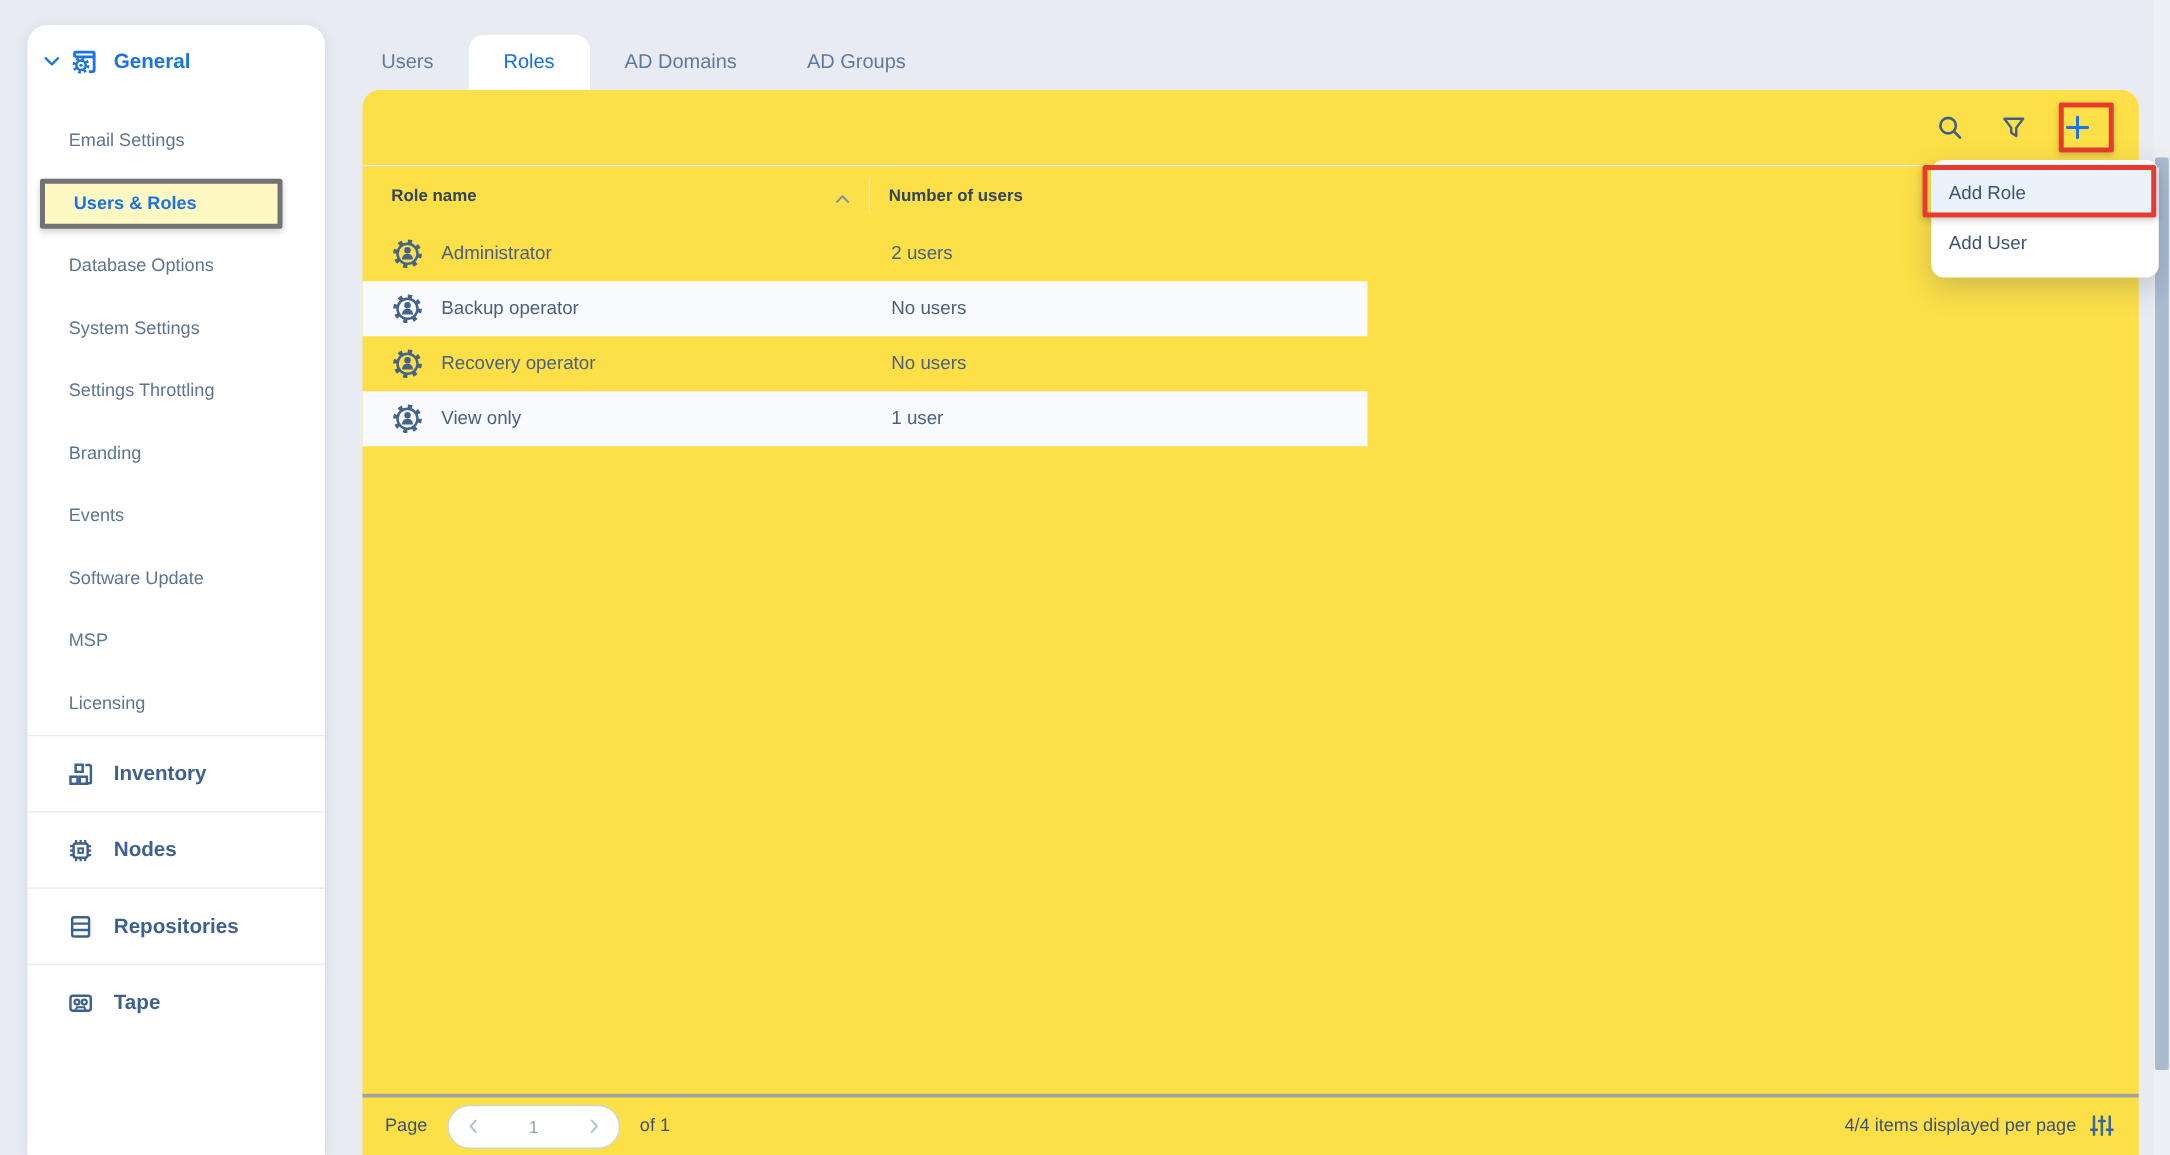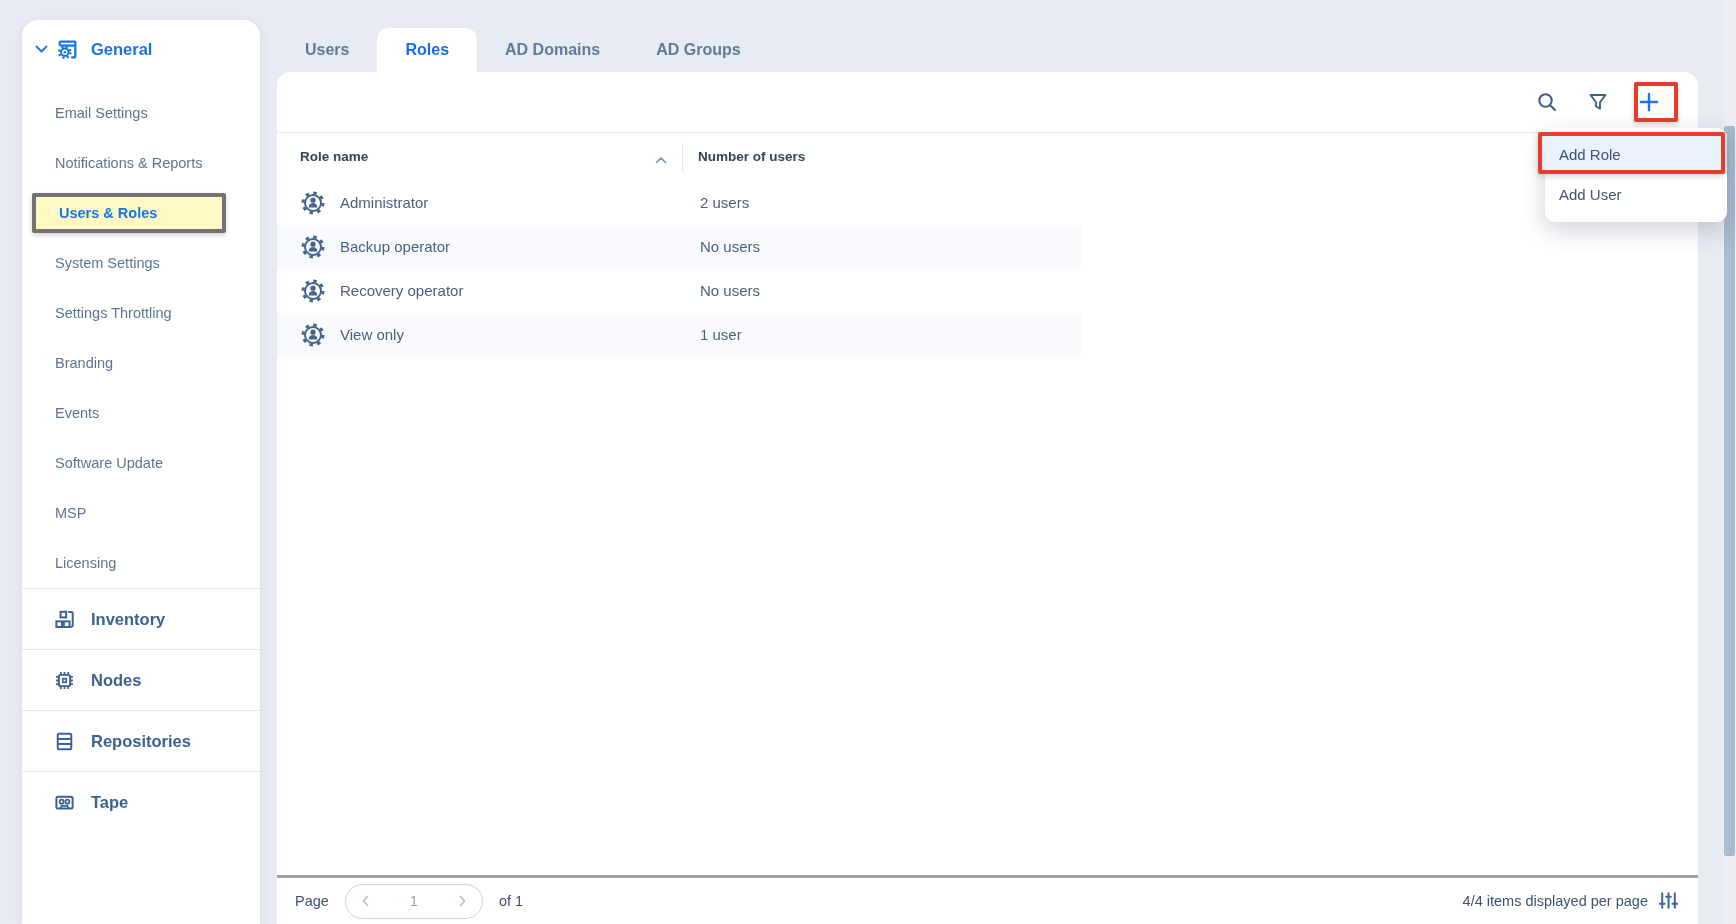--- a/index.html
+++ b/index.html
@@ -22,27 +22,27 @@
                       background:#fef9c3; border:4px solid #737373; border-radius:2px;
                       color:#1a73e8; font-weight:bold;
                       box-shadow:0 2px 5px rgba(0,0,0,.18); }
   .side-section { height:61px; display:flex; align-items:center; padding-left:30px;
                   border-top:1px solid #e4e9f0; cursor:pointer; }
   .side-section .sicon { width:26px; margin-right:13px; display:flex; }
   .side-section .slabel { font-size:16.5px; font-weight:bold; color:#3d6190; }
 
   
   .tabs { position:absolute; left:277px; top:28px; height:44px; display:flex; }
-  .tab { padding:0 28px; display:flex; align-items:center; font-size:16px; font-weight:bold;
+  .tab { padding:0 28px; display:flex; align-items:center; font-size:16px; font-weight:normal;
          color:#5e7a9e; cursor:pointer; }
   .tab.active { background:#fff; border-radius:12px 12px 0 0; color:#146bf0; }
 
   
-  .panel { position:absolute; left:277px; top:72px; width:1421px; height:852px;
-           background:#ffffff; border-radius:14px 14px 0 0; }
+  .panel { position:absolute; left:290px; top:72px; width:1421px; height:852px;
+           background:#fde047; border-radius:14px 14px 0 0; }
   .toolbar { position:relative; height:61px; border-bottom:1px solid #e7ebf1;
              display:flex; align-items:center; justify-content:flex-end; gap:25px; padding-right:36px; }
   .tool-btn { width:26px; height:26px; display:flex; align-items:center; justify-content:center; cursor:pointer; }
   .red-box-plus { position:absolute; left:1357px; top:10px; width:44px; height:40px;
                   border:4px solid #e63c2e; border-radius:2px; pointer-events:none;
                   box-shadow:0 2px 5px rgba(0,0,0,.18); }
 
   .thead { position:relative; height:48px; }
   .th-rolename { position:absolute; left:23px; top:16px; font-size:13.5px; font-weight:bold; color:#31455b; cursor:pointer; }
   .sort-caret { position:absolute; left:378px; top:17px; cursor:pointer; }
@@ -103,22 +103,22 @@
           <circle cx="9.4" cy="14.6" r="3.6" fill="none" stroke="#1a73e8" stroke-width="1.9"></circle>
           <circle cx="9.4" cy="14.6" r="5.3" fill="none" stroke="#1a73e8" stroke-width="2.4" stroke-dasharray="2 2.2"></circle>
           <circle cx="9.4" cy="14.6" r="1.2" fill="#1a73e8"></circle>
         </svg>
       </span>
       <span class="hlabel">General</span>
     </div>
 
     <div class="side-items">
       <div class="side-item">Email Settings</div>
-      <div class="side-item">Notifications &amp; Reports</div>
       <div class="side-item active">Users &amp; Roles</div>
+      <div class="side-item">Database Options</div>
       <div class="side-item">System Settings</div>
       <div class="side-item">Settings Throttling</div>
       <div class="side-item">Branding</div>
       <div class="side-item">Events</div>
       <div class="side-item">Software Update</div>
       <div class="side-item">MSP</div>
       <div class="side-item">Licensing</div>
     </div>
 
     <div class="side-section">

